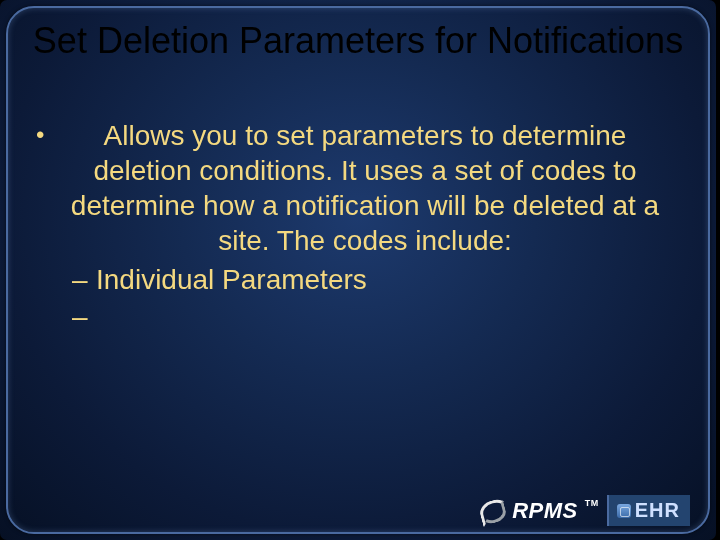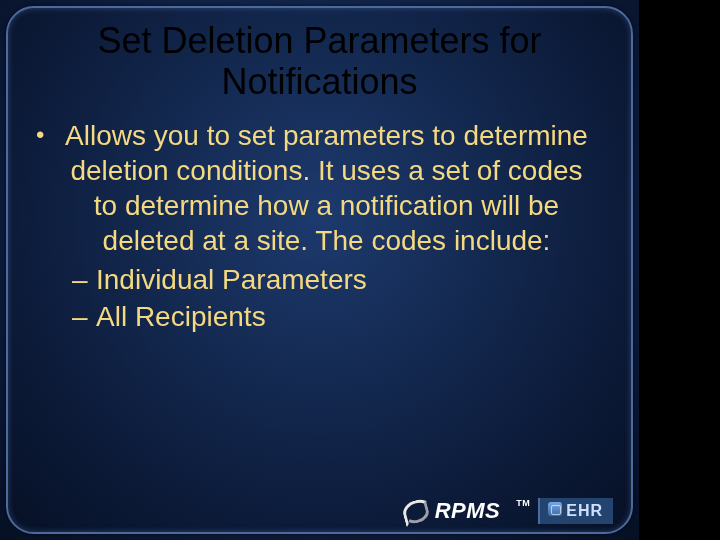--- a/index.html
+++ b/index.html
@@ -3,23 +3,24 @@
 <meta charset="utf-8">
 <style>
   * { margin: 0; padding: 0; box-sizing: border-box; }
   html, body { width: 720px; height: 540px; overflow: hidden; }
   body {
     background: #000;
     font-family: Arial, Helvetica, sans-serif;
   }
   .slide {
     position: relative;
-    width: 639px;
+    width: 716px;
     height: 540px;
     background: radial-gradient(ellipse at center 40%, #1d3a6e 0%, #142a52 35%, #0c1a38 70%, #061024 100%);
+    border-radius: 7px;
   }
   .frame {
     position: absolute;
     top: 6px;
     left: 6px;
     right: 6px;
     bottom: 6px;
     border: 2px solid #4a6aa0;
     border-radius: 28px;
     box-shadow: inset 0 0 6px rgba(120,160,220,0.3), 0 0 4px rgba(0,0,0,0.6);
@@ -121,31 +122,32 @@
     color: #fff;
     font-weight: 700;
     font-style: italic;
     font-size: 22px;
     letter-spacing: 0.5px;
   }
   .rpms-text .tm {
     font-size: 9px;
     font-style: normal;
     vertical-align: top;
-    margin-left: 16px;
+    margin-left: 7px;
   }
   .ehr-badge {
     background: #23446f;
     border-left: 2px solid #4a6aa0;
     padding: 4px 10px 4px 8px;
     color: #cfe0ff;
-    font-size: 16px;
+    font-size: 20px;
     font-weight: 600;
     letter-spacing: 1px;
     display: flex;
+    align-items: center;
     gap: 4px;
   }
   .ehr-icon {
     width: 14px;
     height: 14px;
     border-radius: 3px;
     background: linear-gradient(#7aa8e0, #3a6aa8);
     position: relative;
   }
   .ehr-icon::after {
@@ -172,21 +174,20 @@
       <div class="bullet-mark">•</div>
       <div class="bullet-text">Allows you to set parameters to determine deletion conditions.  It uses a set of codes to determine how a notification will be deleted at a site. The codes include:</div>
     </div>
     <div class="sub-list">
       <div class="sub-item">
         <div class="sub-mark">–</div>
         <div>Individual Parameters</div>
       </div>
       <div class="sub-item">
         <div class="sub-mark">–</div>
-        <div>All Recipients</div>
       </div>
     </div>
   </div>
 
   <div class="logo-area">
     <div class="rpms-logo">
       <div class="rpms-swoosh"></div>
       <div class="rpms-text">
         <span>RPMS</span><span class="tm">TM</span>
       </div>

